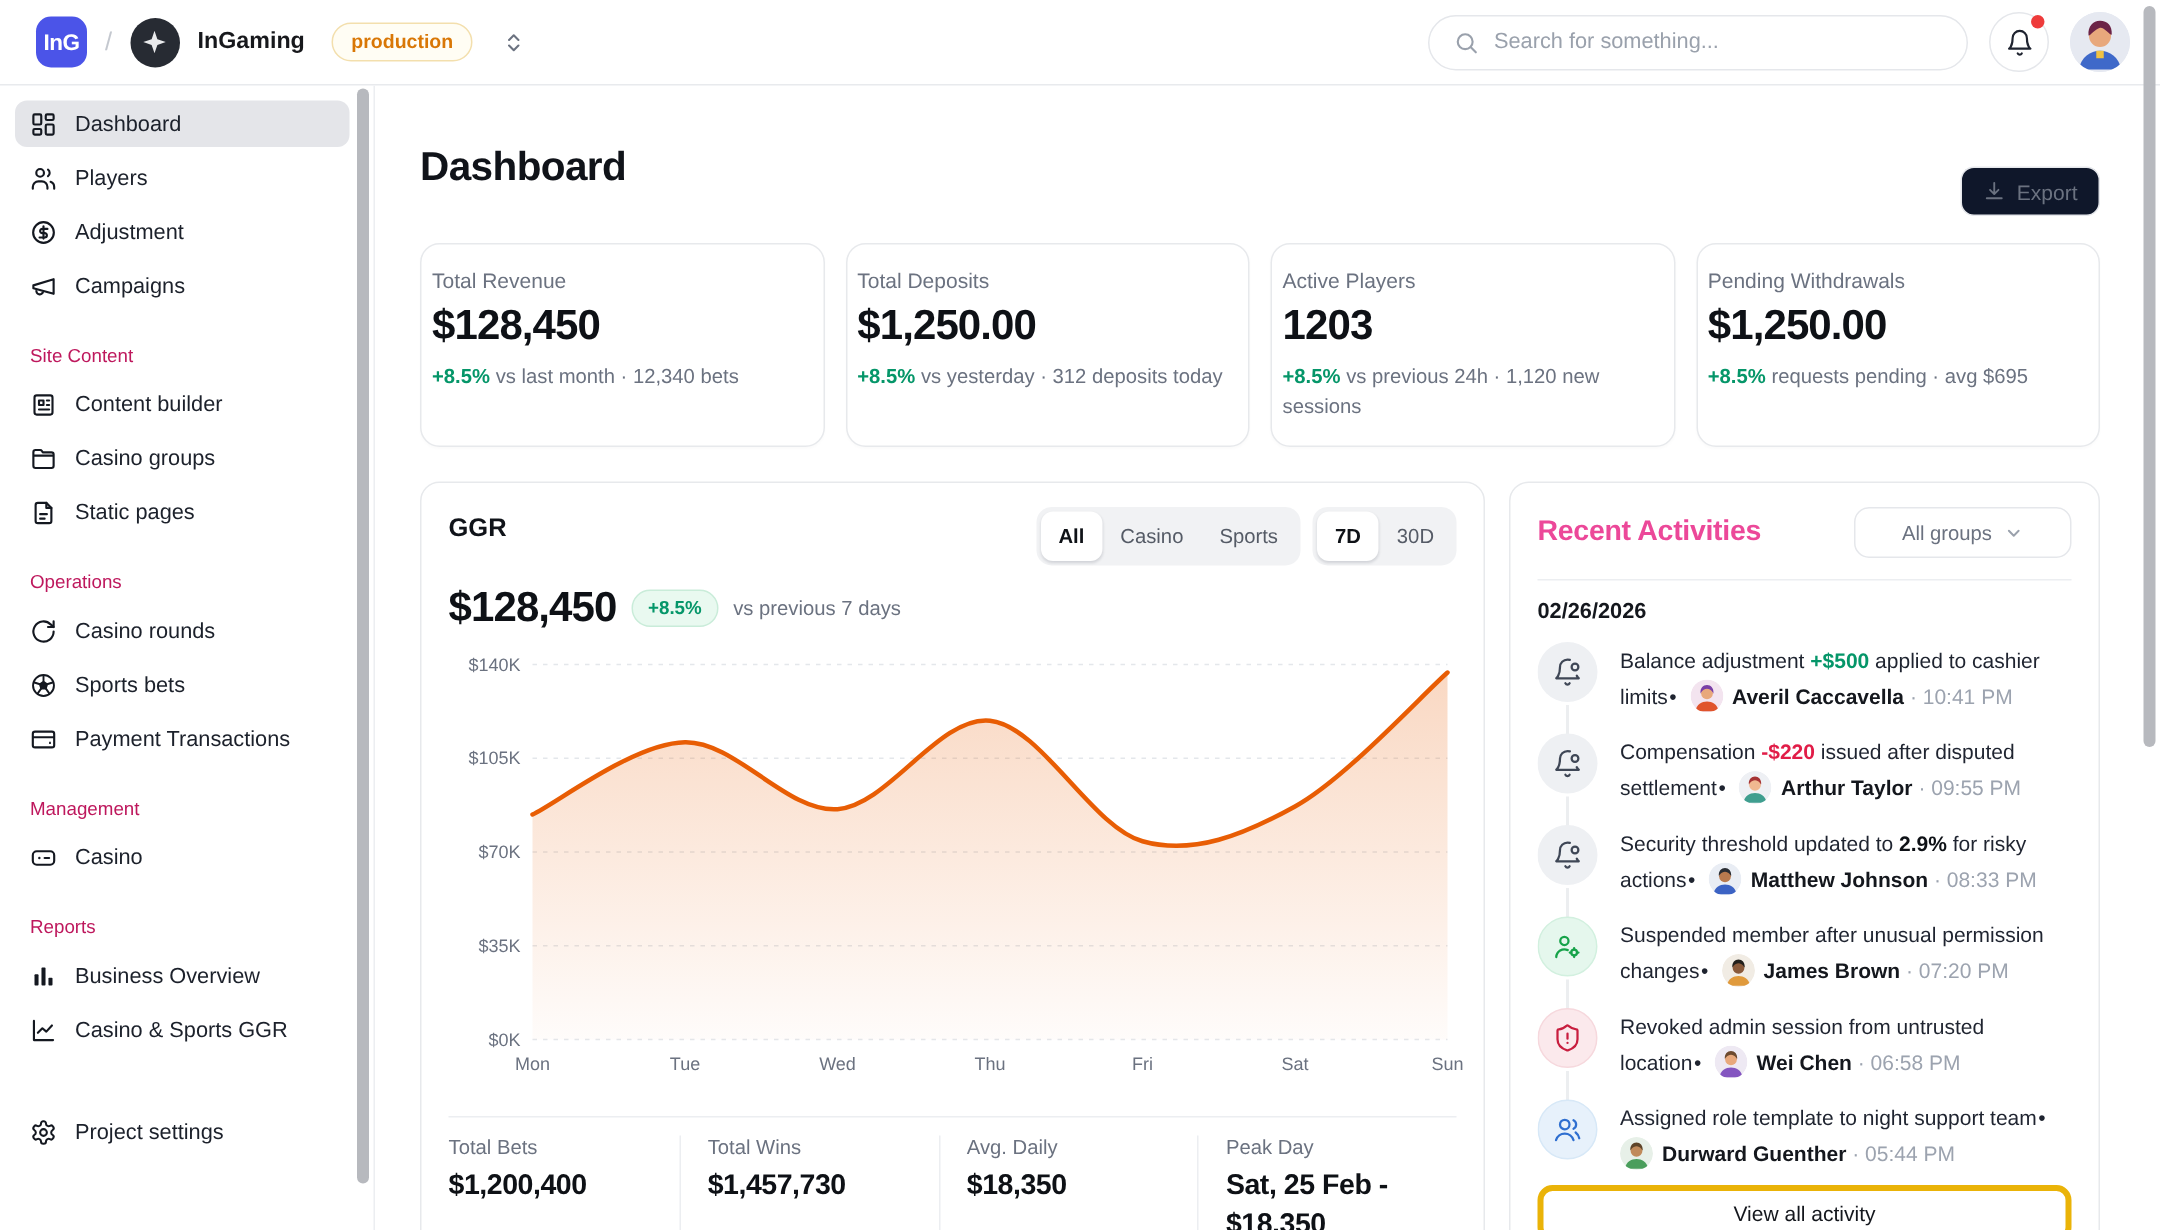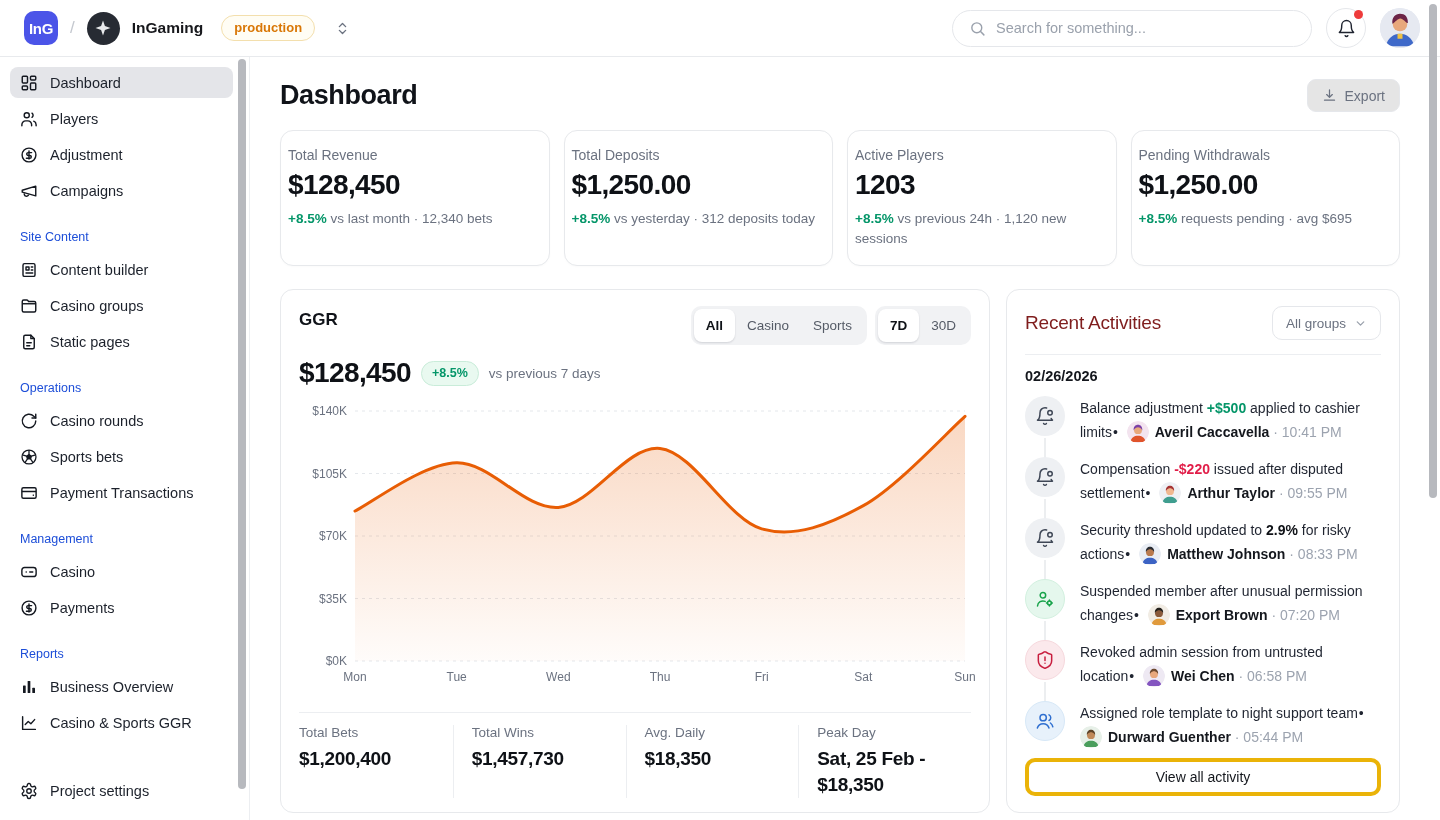--- a/index.html
+++ b/index.html
@@ -31,30 +31,30 @@
   .user-avatar { width:40px; height:40px; border-radius:50%; overflow:hidden; background:#e3e7f0; cursor:pointer; }
 
   
   .sidebar { position:absolute; top:57px; left:0; bottom:0; width:250px; background:#fff; border-right:1px solid #eceef1;
              padding:10px 16px 10px 10px; }
   .nav-item { display:flex; align-items:center; gap:12px; height:31px; padding:0 10px; border-radius:8px;
               color:#1c212b; font-size:14.5px; cursor:pointer; margin-bottom:5px; }
   .nav-item.active { background:#e4e5e9; }
   .nav-ic { display:flex; width:18px; height:18px; color:#141820; flex:0 0 18px; }
   .nav-ic svg { width:18px; height:18px; }
-  .sec-title { color:#1d4ed8; font-size:12.5px; padding:0 10px; margin:24px 0 10px; }
+  .sec-title { color:#be185d; font-size:12.5px; padding:0 10px; margin:24px 0 10px; }
   .nav-spacer { height:22px; }
   .side-scroll { position:absolute; top:2px; right:3px; width:8px; height:730px; border-radius:4px; background:#b7b9be; }
 
   
   .main { position:absolute; top:57px; left:250px; right:0; bottom:0; background:#fff; padding:22px 40px 0 30px; overflow:hidden; }
   .page-head { display:flex; align-items:center; justify-content:space-between; }
   .page-title { font-size:27px; font-weight:800; letter-spacing:-0.4px; color:#101319; }
-  .export-btn { display:flex; align-items:center; gap:8px; border:1px solid #e5e7eb; background:#e5e5e5; color:#6b7280;
-                border-radius:9px; height:33px; padding:0 14px; font-size:14px; cursor:pointer; font-family:inherit; }
+  .export-btn { display:flex; align-items:center; gap:8px; border:1px solid #e5e7eb; background:#0f172a; color:#6b7280;
+                border-radius:9px; height:33px; padding:0 14px; font-size:14px; cursor:pointer; font-family:inherit;margin-top:32px; }
 
   .stat-row { display:grid; grid-template-columns:repeat(4,1fr); gap:14px; margin-top:18px; }
   .stat-card { border:1px solid #e7e9ec; border-radius:13px; background:#fff; padding:16px 7px; min-height:136px;
                box-shadow:0 1px 2px rgba(16,24,40,.02); }
   .stat-label { color:#6b7280; font-size:14px; }
   .stat-value { font-size:28px; font-weight:800; letter-spacing:-0.6px; color:#0e1116; margin-top:6px; }
   .stat-sub { font-size:13.5px; color:#6b7280; margin-top:8px; line-height:20px; }
   .delta-green { color:#059669; font-weight:700; }
 
   .content-row { display:flex; gap:16px; margin-top:23px; }
@@ -82,23 +82,23 @@
   .sum-col { flex:1; padding:0 0 0 18px; border-left:1px solid #eceef1; }
   .sum-col:first-child { border-left:none; padding-left:0; }
   .sum-label { color:#6b7280; font-size:13.5px; }
   .sum-value { font-size:19px; font-weight:800; letter-spacing:-0.3px; color:#0e1116; margin-top:6px; line-height:26px; }
   .sum-col.peak .sum-value { max-width:130px; }
 
   
   .act-card { flex:1; border:1px solid #e7e9ec; border-radius:13px; background:#fff; padding:16px 18px 16px; height:524px;
               display:flex; flex-direction:column; }
   .act-head { display:flex; align-items:center; justify-content:space-between; padding-bottom:14px; border-bottom:1px solid #eceef1; }
-  .act-title { font-size:19px; font-weight:400; color:#7f1d1d; letter-spacing:-0.2px; }
+  .act-title { font-size:19px; font-weight:700; color:#ec4899; letter-spacing:-0.2px; }
   .group-btn { display:flex; align-items:center; gap:8px; border:1px solid #e5e7eb; border-radius:10px; background:#fff;
-               color:#6b7280; font-size:13.5px; height:34px; padding:0 13px; cursor:pointer; font-family:inherit; }
+               color:#6b7280; font-size:13.5px; height:34px; padding:0 31px; cursor:pointer; font-family:inherit; }
   .act-date { font-size:14.5px; font-weight:700; color:#14171d; margin:13px 0 12px; }
   .act-list { flex:1; overflow:hidden; }
   .act-item { display:flex; gap:15px; padding-bottom:13px; position:relative; }
   .act-ic { position:relative; width:40px; height:40px; flex:0 0 40px; border-radius:50%; display:flex; align-items:center;
             justify-content:center; z-index:1; }
   .act-item:not(:last-child) .act-rail { position:absolute; left:19px; top:42px; bottom:-2px; width:2px; background:#eceef0; }
   .ic-gray { background:#eef0f3; color:#3f4756; }
   .ic-green { background:#e5f7ed; color:#17a34a; border:1px solid #d2f0df; }
   .ic-red { background:#fbe9ec; color:#c81e3f; border:1px solid #f6d8dd; }
   .ic-blue { background:#e7f1fb; color:#2f6fd0; border:1px solid #d7e8f7; }
@@ -274,30 +274,20 @@
     <div class="sec-title">Management</div>
     <div class="nav-item">
       <span class="nav-ic">
           <svg viewBox="0 0 24 24" fill="none" stroke="currentColor" stroke-width="1.9" stroke-linejoin="round">
             <rect x="2.5" y="6" width="19" height="12" rx="3.5"></rect>
             <circle cx="8.3" cy="12" r="1.1" fill="currentColor" stroke="none"></circle>
             <path d="M13 12h4" stroke-linecap="round"></path>
           </svg>
         </span>
       <span>Casino</span>
-    </div>
-    <div class="nav-item">
-      <span class="nav-ic">
-          <svg viewBox="0 0 24 24" fill="none" stroke="currentColor" stroke-width="1.9" stroke-linecap="round">
-            <circle cx="12" cy="12" r="9.2"></circle>
-            <path d="M15.5 8.8h-4.6a1.9 1.9 0 1 0 0 3.8h2.2a1.9 1.9 0 1 1 0 3.8H8.5"></path>
-            <path d="M12 6.6v10.8"></path>
-          </svg>
-        </span>
-      <span>Payments</span>
     </div>
 
     <div class="sec-title">Reports</div>
     <div class="nav-item">
       <span class="nav-ic">
           <svg viewBox="0 0 24 24" fill="currentColor">
             <rect x="4" y="10" width="3.6" height="10" rx="0.8"></rect>
             <rect x="10.2" y="4" width="3.6" height="16" rx="0.8"></rect>
             <rect x="16.4" y="13" width="3.6" height="7" rx="0.8"></rect>
           </svg>
@@ -520,21 +510,21 @@
                   <path d="M17.3 13.2v1.2M17.3 19.2v1.2M20.8 16.8h-1.2M15 16.8h-1.2"></path>
                 </svg>
             </div>
             <div class="act-text">
               <span>Suspended member after unusual permission changes</span><span class="act-bullet">•</span>
               <span class="mini-avatar"><svg viewBox="0 0 24 24">
                     <circle cx="12" cy="12" r="12" fill="#f1ece4"></circle>
                     <path d="M3.5 23c1-5 4.6-7 8.5-7s7.5 2 8.5 7z" fill="#e09a3c"></path>
                     <circle cx="12" cy="10" r="4.3" fill="#8a5a3b"></circle>
                     <path d="M7.5 9.5c-.3-3.3 1.9-5.5 4.5-5.5s4.8 2.2 4.5 5.5c-.1 1-1.2-2.8-4.5-2.8S7.6 10.5 7.5 9.5z" fill="#23201c"></path>
-                  </svg></span><span class="act-user">Export Brown</span> <span class="act-time"><span>·</span> <span>07:20 PM</span></span>
+                  </svg></span><span class="act-user">James Brown</span> <span class="act-time"><span>·</span> <span>07:20 PM</span></span>
             </div>
           </div>
 
           <div class="act-item">
             <span class="act-rail"></span>
             <div class="act-ic ic-red">
               <svg viewBox="0 0 24 24" fill="none" stroke="currentColor" stroke-width="1.8" stroke-linecap="round" stroke-linejoin="round">
                   <path d="M20 13c0 5-3.5 7.5-7.7 8.9a1 1 0 0 1-.6 0C7.5 20.5 4 18 4 13V6a1 1 0 0 1 1-1c2 0 4.5-1.2 6.2-2.7a1 1 0 0 1 1.5 0C14.5 3.8 17 5 19 5a1 1 0 0 1 1 1z"></path>
                   <path d="M12 8.5v4"></path>
                   <path d="M12 15.8v.1"></path>

